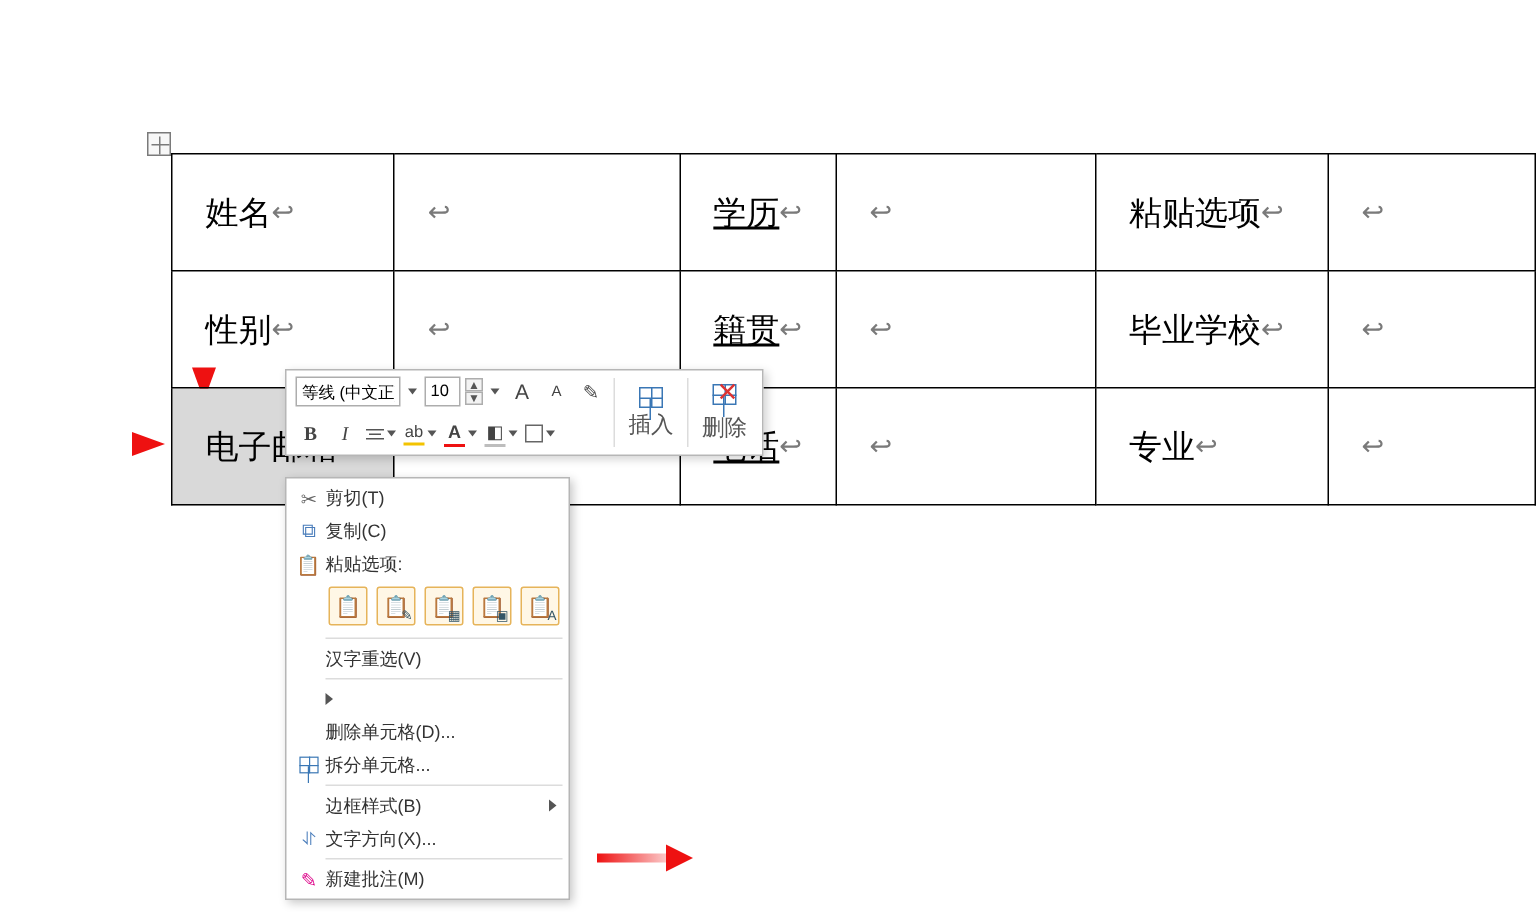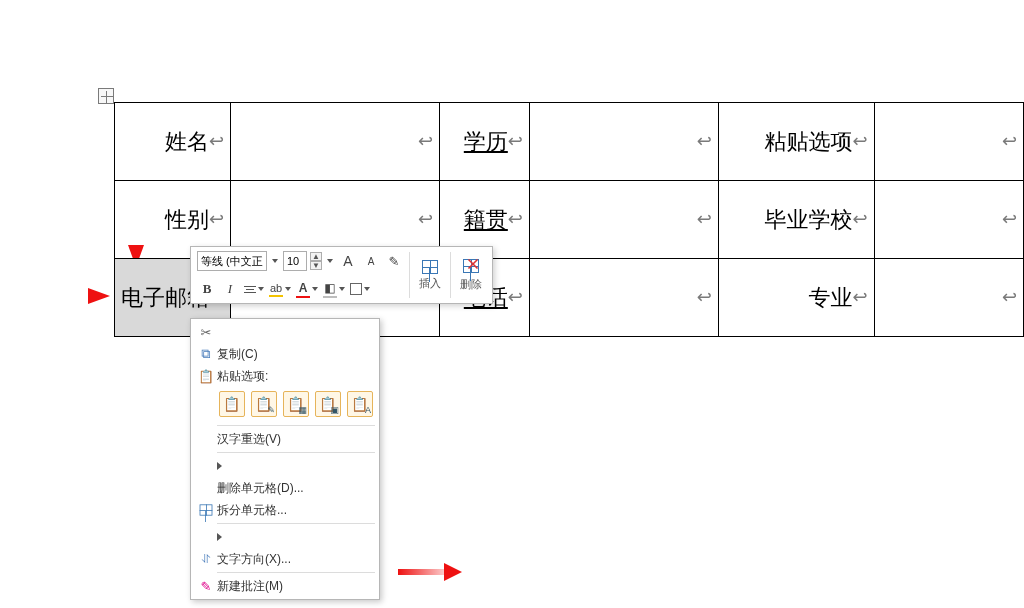--- a/index.html
+++ b/index.html
@@ -37,23 +37,23 @@
   
   .tbl {
     position: absolute;
     left: 114px;
     top: 102px;
     border-collapse: collapse;
     font-size: 22px;
   }
   .tbl td {
     border: 1.5px solid #000;
-    text-align: right;
+    text-align: left;
     vertical-align: middle;
-    padding: 4px 6px;
+    padding: 4px 22px;
     white-space: nowrap;
   }
   .tbl .c1 { width: 80px; }
   .tbl .c2 { width: 210px; }
   .tbl .c3 { width: 90px; text-decoration: underline; }
   .tbl .c4 { width: 190px; }
   .tbl .c5 { width: 156px; }
   .tbl .c6 { width: 150px; }
   .tbl tr { height: 78px; }
   .selcell { background: #d9d9d9; }
@@ -116,21 +116,21 @@
     min-width:20px;height:20px;display:flex;align-items:center;justify-content:center;
     border:1px solid transparent;cursor:default;color:#444;font-size:13px;
     position:relative;
   }
   .btn .dd{
     width:0;height:0;border-left:3px solid transparent;border-right:3px solid transparent;
     border-top:4px solid #555;margin-left:2px;
   }
   .grp-big {
     display:flex;flex-direction:column;align-items:center;justify-content:center;
-    padding:2px 6px;gap:2px;font-size:11px;color:#555;
+    padding:2px 6px;gap:2px;font-size:15px;color:#555;
   }
   .sep{width:1px;background:#dcdcdc;margin:3px 3px;}
   .dd-only{
     width:10px;height:20px;display:flex;align-items:center;justify-content:center;
     border:1px solid transparent;
   }
   .dd-only .dd{
     width:0;height:0;border-left:3px solid transparent;border-right:3px solid transparent;
     border-top:4px solid #555;
   }
@@ -323,20 +323,21 @@
     <span>删除</span>
     <span class="dd" style="margin-top:-2px;"></span>
   </div>
 </div>
 
 <div class="ctx">
   <div class="mi">
     <span class="icoslot">
         <span class="scissors">✂</span>
       </span>
+    <span class="txt">剪切(T)</span>
   </div>
   <div class="mi">
     <span class="icoslot">
         <span>⧉</span>
       </span>
     <span class="txt">复制(C)</span>
   </div>
   <div class="mi mi-label">
     <span class="icoslot">
         <span>📋</span>
@@ -368,20 +369,21 @@
     <span class="icoslot">
         <span class="tbl-ic" style="transform:scale(.8);">
           <span class="hline"></span>
         </span>
       </span>
     <span class="txt">拆分单元格...</span>
   </div>
   <hr>
   <div class="mi">
     <span class="icoslot"></span>
+      <span class="txt">边框样式(B)</span>
       <span class="sub"></span>
   </div>
   <div class="mi">
     <span class="icoslot">
         <span style="font-size:12px;">⥯</span>
       </span>
     <span class="txt">文字方向(X)...</span>
   </div>
   <hr>
   <div class="mi">

